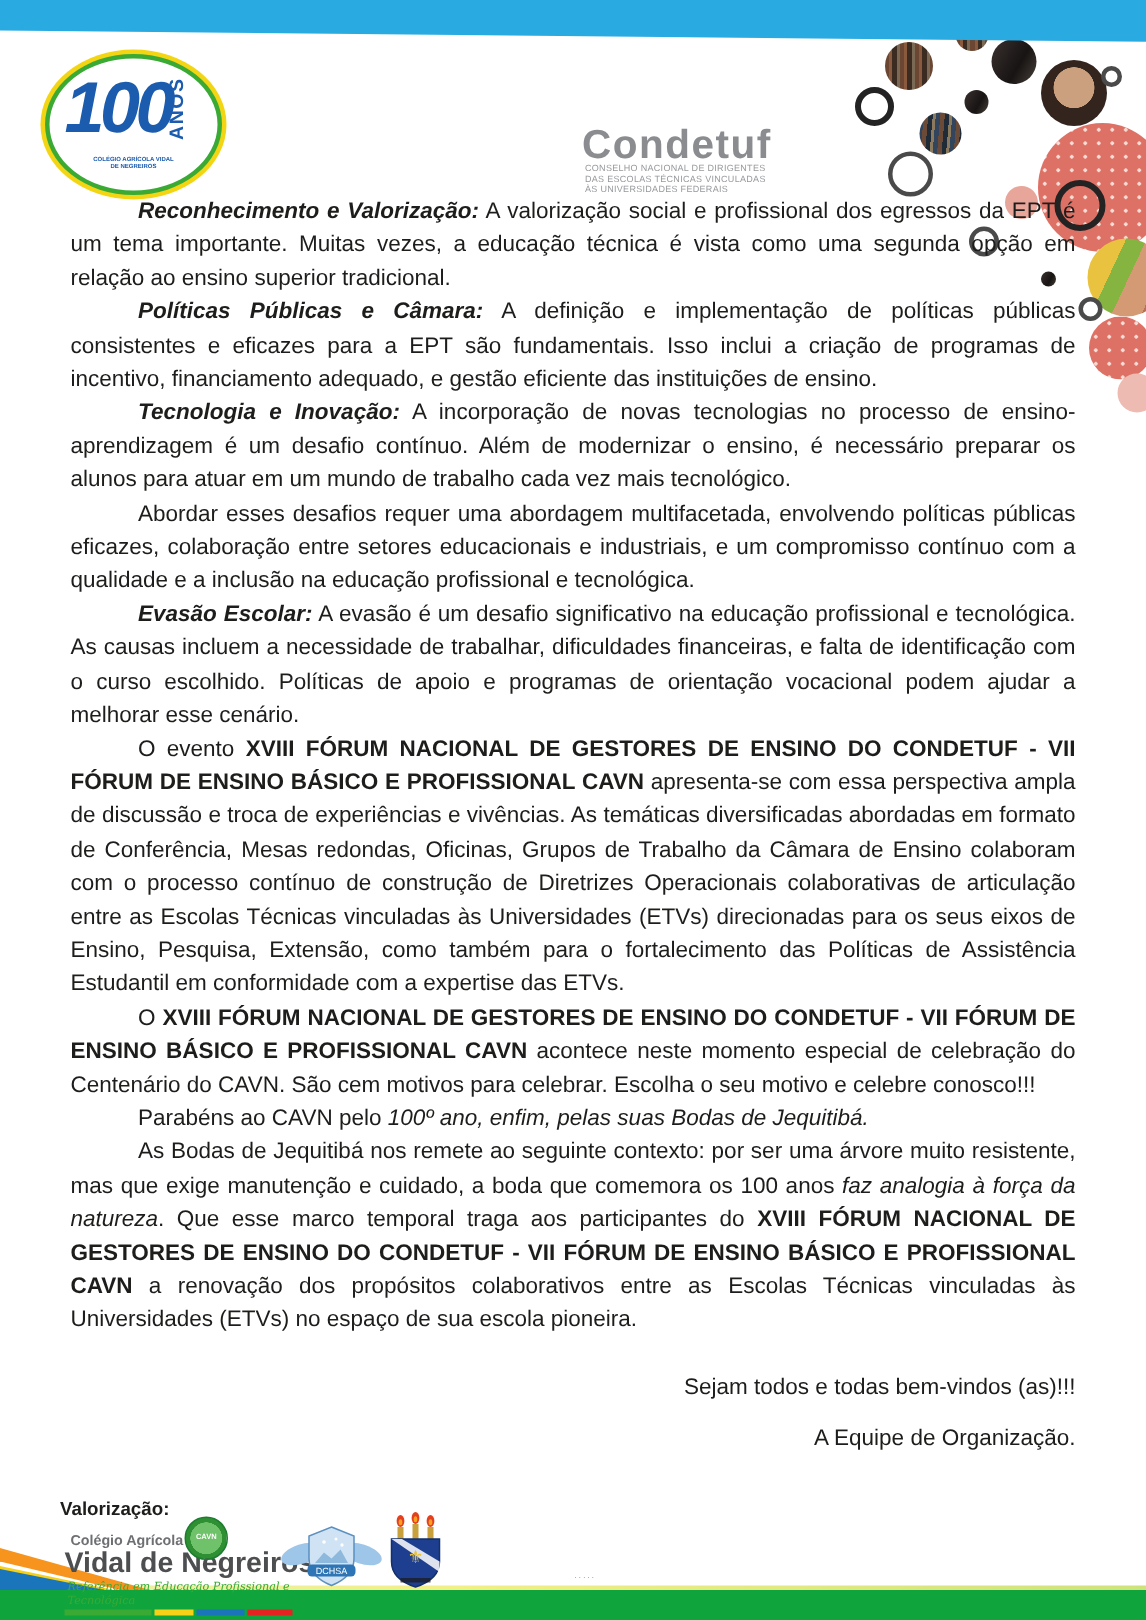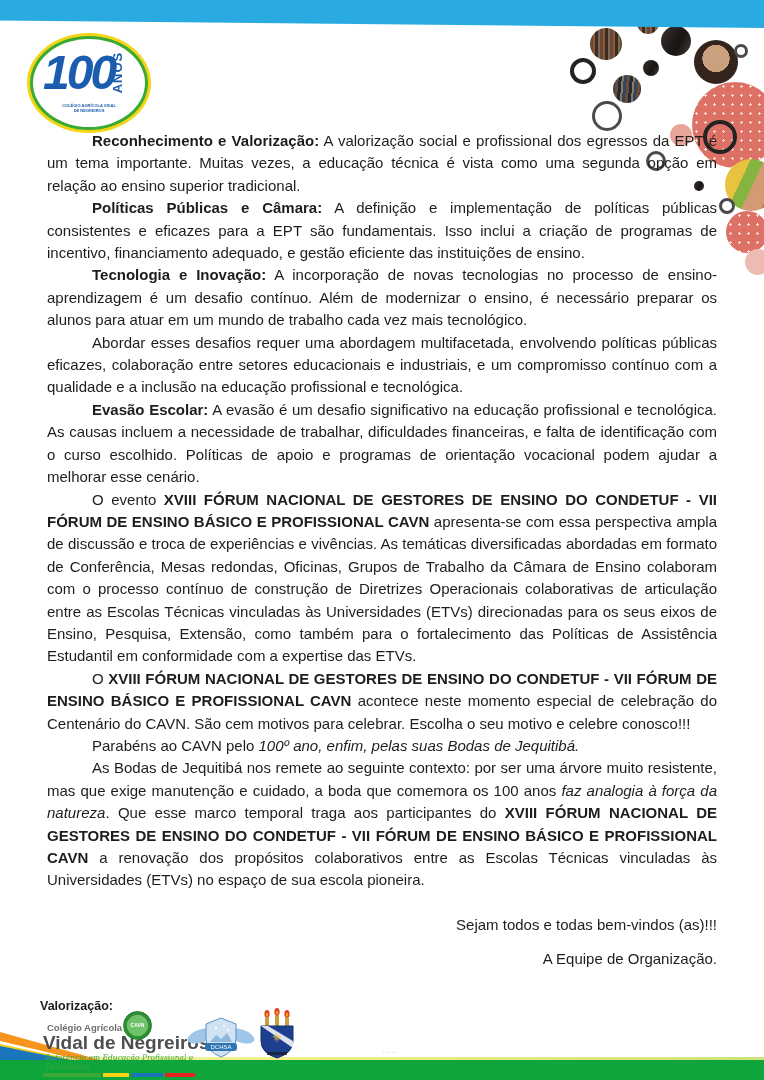--- a/index.html
+++ b/index.html
@@ -65,21 +65,21 @@
   
   .condetuf{position:absolute;left:388px;top:82px;z-index:2;}
   .condetuf-name{font-size:27px;font-weight:bold;color:#8a8c8f;letter-spacing:1px;line-height:28px;}
   .condetuf-sub{font-size:6px;line-height:7px;color:#97999c;letter-spacing:.2px;margin-left:2px;}
   
   .body-text{
     position:absolute;left:47px;top:130px;width:670px;z-index:2;
     font-size:15px;line-height:22.4px;text-align:justify;
   }
   .para{margin:0;text-indent:45px;}
-  .lead{font-weight:bold;}
+  .lead{font-weight:bold;font-style:italic;}
   .b{font-weight:bold;}
   .i{font-style:italic;}
   .closing{margin:22px 0 0 0;text-indent:0;text-align:right;}
   .closing2{margin-top:12px;}
   
   .realizacao{position:absolute;left:40px;top:999px;font-size:12.5px;font-weight:bold;z-index:2;}
   .cavn-logo{position:absolute;left:43px;top:1018px;width:195px;z-index:3;}
   .cavn-emblem{
     position:absolute;left:80px;top:-7px;width:27px;height:27px;border-radius:50%;
     background:radial-gradient(circle,#6fc16a 0 55%,#2f8f33 56% 100%);
@@ -135,20 +135,26 @@
   </div>
 
   <div class="top-bar"></div>
 
   <div class="anos-logo">
     <div class="anos-number">100</div>
     <div class="anos-word">ANOS</div>
     <div class="anos-caption">COLÉGIO AGRÍCOLA VIDAL DE NEGREIROS</div>
   </div>
 
+  <div class="condetuf">
+    <div class="condetuf-name">Condetuf</div>
+    <div class="condetuf-sub">CONSELHO NACIONAL DE DIRIGENTES</div>
+    <div class="condetuf-sub">DAS ESCOLAS TÉCNICAS VINCULADAS</div>
+    <div class="condetuf-sub">ÀS UNIVERSIDADES FEDERAIS</div>
+  </div>
 
   <div class="body-text">
     <p class="para"><span class="lead">Reconhecimento e Valorização:</span><span> A valorização social e profissional dos egressos da EPT é um tema importante. Muitas vezes, a educação técnica é vista como uma segunda opção em relação ao ensino superior tradicional.</span></p>
     <p class="para"><span class="lead">Políticas Públicas e Câmara:</span><span> A definição e implementação de políticas públicas consistentes e eficazes para a EPT são fundamentais. Isso inclui a criação de programas de incentivo, financiamento adequado, e gestão eficiente das instituições de ensino.</span></p>
     <p class="para"><span class="lead">Tecnologia e Inovação:</span><span> A incorporação de novas tecnologias no processo de ensino-aprendizagem é um desafio contínuo. Além de modernizar o ensino, é necessário preparar os alunos para atuar em um mundo de trabalho cada vez mais tecnológico.</span></p>
     <p class="para"><span>Abordar esses desafios requer uma abordagem multifacetada, envolvendo políticas públicas eficazes, colaboração entre setores educacionais e industriais, e um compromisso contínuo com a qualidade e a inclusão na educação profissional e tecnológica.</span></p>
     <p class="para"><span class="lead">Evasão Escolar:</span><span> A evasão é um desafio significativo na educação profissional e tecnológica. As causas incluem a necessidade de trabalhar, dificuldades financeiras, e falta de identificação com o curso escolhido. Políticas de apoio e programas de orientação vocacional podem ajudar a melhorar esse cenário.</span></p>
     <p class="para"><span>O evento </span><span class="b">XVIII FÓRUM NACIONAL DE GESTORES DE ENSINO DO CONDETUF - VII FÓRUM DE ENSINO BÁSICO E PROFISSIONAL CAVN</span><span> apresenta-se com essa perspectiva ampla de discussão e troca de experiências e vivências. As temáticas diversificadas abordadas em formato de Conferência, Mesas redondas, Oficinas, Grupos de Trabalho da Câmara de Ensino colaboram com o processo contínuo de construção de Diretrizes Operacionais colaborativas de articulação entre as Escolas Técnicas vinculadas às Universidades (ETVs) direcionadas para os seus eixos de Ensino, Pesquisa, Extensão, como também para o fortalecimento das Políticas de Assistência Estudantil em conformidade com a expertise das ETVs.</span></p>
     <p class="para"><span>O </span><span class="b">XVIII FÓRUM NACIONAL DE GESTORES DE ENSINO DO CONDETUF - VII FÓRUM DE ENSINO BÁSICO E PROFISSIONAL CAVN</span><span> acontece neste momento especial de celebração do Centenário do CAVN. São cem motivos para celebrar. Escolha o seu motivo e celebre conosco!!!</span></p>
     <p class="para"><span>Parabéns ao CAVN pelo </span><span class="i">100º ano, enfim, pelas suas Bodas de Jequitibá.</span></p>

